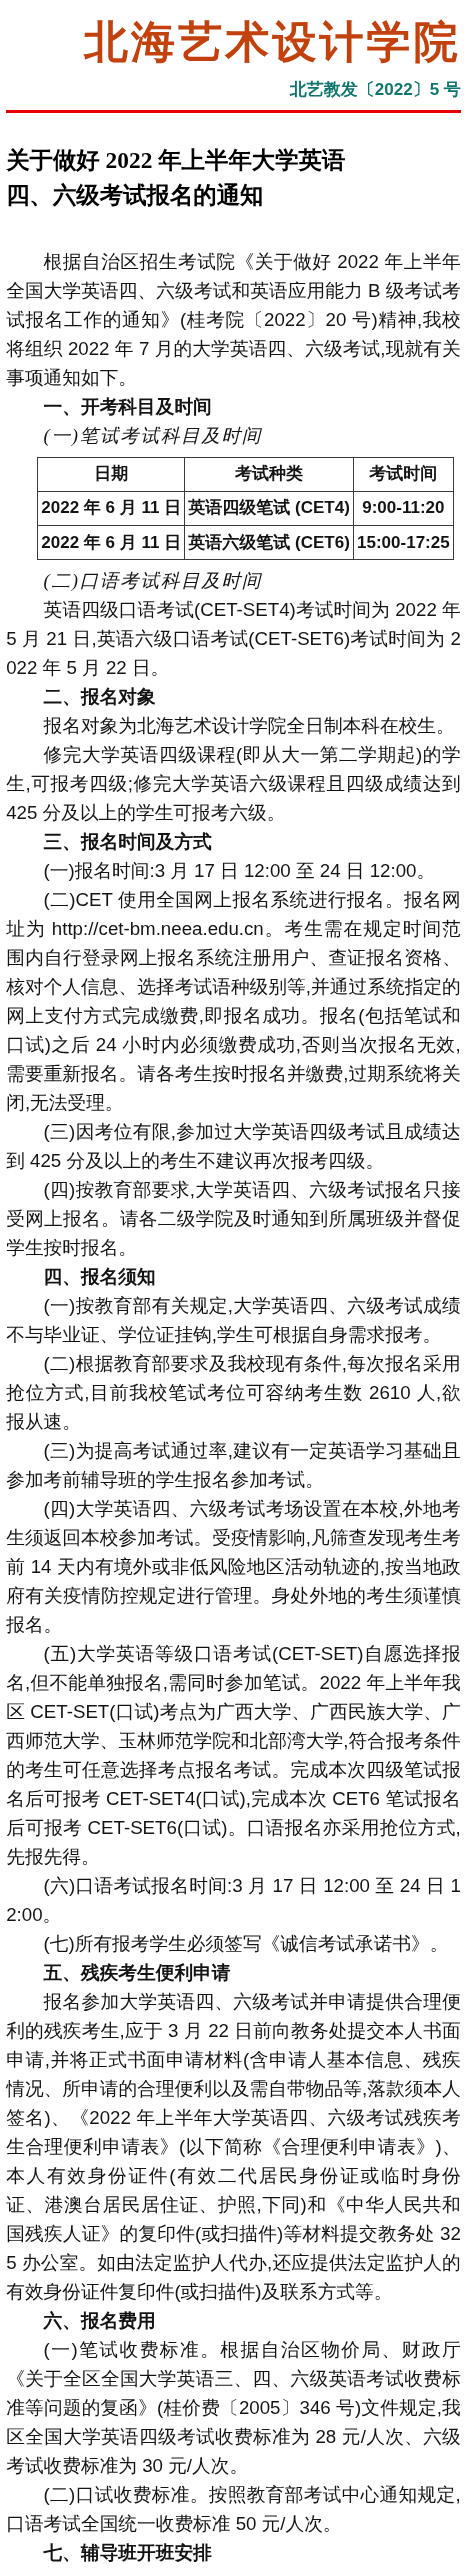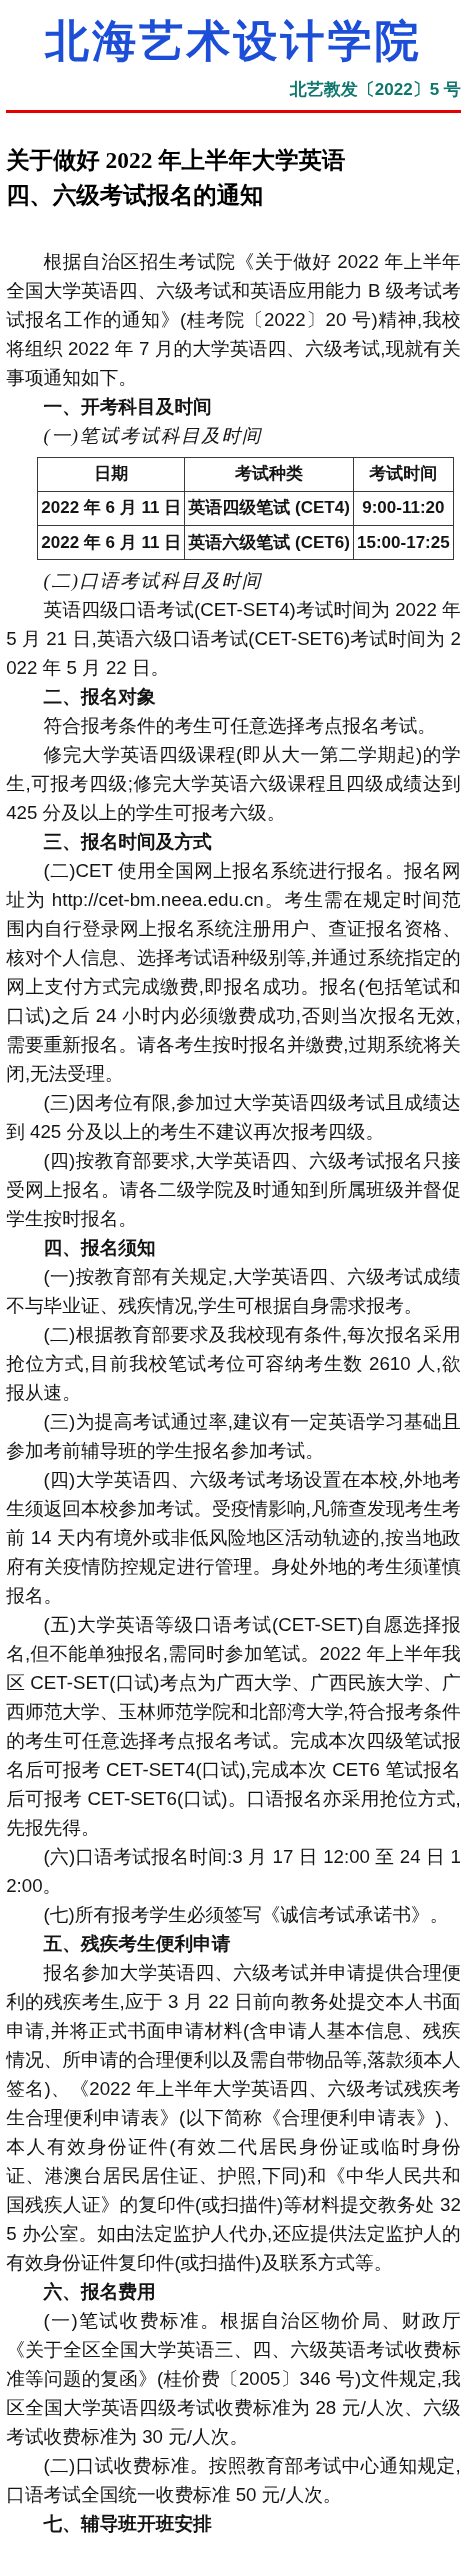--- a/index.html
+++ b/index.html
@@ -3,23 +3,23 @@
 <meta charset="utf-8">
 <style>
   html,body { margin:0; padding:0; background:#ffffff; }
   .page {
     width:467px; min-height:2576px; box-sizing:border-box;
     padding:9.3px 6.2px 23.4px 6.2px; background:#ffffff;
     font-family:"Liberation Sans","DejaVu Sans",sans-serif;
     color:#141414; overflow:hidden;
   }
   .school-name {
-    font-family:Liberation Serif, serif;
-    font-weight:700; color:#1d4ed8; font-size:44px; line-height:56px;
-    text-align:center; letter-spacing:3.1px; margin:4.7px 0 7.8px 0;
+    font-family:Liberation Sans, sans-serif;
+    font-weight:700; color:#c2410c; font-size:44px; line-height:56px;
+    text-align:right; letter-spacing:3.1px; margin:4.7px 0 7.8px 0;
   }
   .doc-number {
     text-align:right; font-size:17px; font-weight:700; line-height:23.4px;
     margin:0 0 9.3px 0; color:#0f766e;
   }
   .red-line {
     border:none; border-top:3.1px solid #e60000; margin:0 0 30px 0;
   }
   .notice-title {
     font-family:"Liberation Serif","DejaVu Serif",serif;
@@ -99,30 +99,31 @@
           <td>英语六级笔试 (CET6)</td>
           <td>15:00-17:25</td>
         </tr>
       </tbody>
     </table>
 
     <p class="kai">(二)口语考试科目及时间</p>
     <p>英语四级口语考试(CET-SET4)考试时间为 2022 年 5 月 21 日,英语六级口语考试(CET-SET6)考试时间为 2022 年 5 月 22 日。</p>
 
     <p class="sec-heading">二、报名对象</p>
-    <p>符合报考条件的考生可任意选择考点报名考试。</p>
+    <p>报名对象为北海艺术设计学院全日制本科在校生。</p>
     <p>修完大学英语四级课程(即从大一第二学期起)的学生,可报考四级;修完大学英语六级课程且四级成绩达到 425 分及以上的学生可报考六级。</p>
 
     <p class="sec-heading">三、报名时间及方式</p>
+    <p>(一)报名时间:3 月 17 日 12:00 至 24 日 12:00。</p>
     <p>(二)CET 使用全国网上报名系统进行报名。报名网址为 http://cet-bm.neea.edu.cn。考生需在规定时间范围内自行登录网上报名系统注册用户、查证报名资格、核对个人信息、选择考试语种级别等,并通过系统指定的网上支付方式完成缴费,即报名成功。报名(包括笔试和口试)之后 24 小时内必须缴费成功,否则当次报名无效,需要重新报名。请各考生按时报名并缴费,过期系统将关闭,无法受理。</p>
     <p>(三)因考位有限,参加过大学英语四级考试且成绩达到 425 分及以上的考生不建议再次报考四级。</p>
     <p>(四)按教育部要求,大学英语四、六级考试报名只接受网上报名。请各二级学院及时通知到所属班级并督促学生按时报名。</p>
 
     <p class="sec-heading">四、报名须知</p>
-    <p>(一)按教育部有关规定,大学英语四、六级考试成绩不与毕业证、残疾情况,学生可根据自身需求报考。</p>
+    <p>(一)按教育部有关规定,大学英语四、六级考试成绩不与毕业证、学位证挂钩,学生可根据自身需求报考。</p>
     <p>(二)根据教育部要求及我校现有条件,每次报名采用抢位方式,目前我校笔试考位可容纳考生数 2610 人,欲报从速。</p>
     <p>(三)为提高考试通过率,建议有一定英语学习基础且参加考前辅导班的学生报名参加考试。</p>
     <p>(四)大学英语四、六级考试考场设置在本校,外地考生须返回本校参加考试。受疫情影响,凡筛查发现考生考前 14 天内有境外或非低风险地区活动轨迹的,按当地政府有关疫情防控规定进行管理。身处外地的考生须谨慎报名。</p>
     <p>(五)大学英语等级口语考试(CET-SET)自愿选择报名,但不能单独报名,需同时参加笔试。2022 年上半年我区 CET-SET(口试)考点为广西大学、广西民族大学、广西师范大学、玉林师范学院和北部湾大学,符合报考条件的考生可任意选择考点报名考试。完成本次四级笔试报名后可报考 CET-SET4(口试),完成本次 CET6 笔试报名后可报考 CET-SET6(口试)。口语报名亦采用抢位方式,先报先得。</p>
     <p>(六)口语考试报名时间:3 月 17 日 12:00 至 24 日 12:00。</p>
     <p>(七)所有报考学生必须签写《诚信考试承诺书》。</p>
 
     <p class="sec-heading">五、残疾考生便利申请</p>
     <p>报名参加大学英语四、六级考试并申请提供合理便利的残疾考生,应于 3 月 22 日前向教务处提交本人书面申请,并将正式书面申请材料(含申请人基本信息、残疾情况、所申请的合理便利以及需自带物品等,落款须本人签名)、《2022 年上半年大学英语四、六级考试残疾考生合理便利申请表》(以下简称《合理便利申请表》)、本人有效身份证件(有效二代居民身份证或临时身份证、港澳台居民居住证、护照,下同)和《中华人民共和国残疾人证》的复印件(或扫描件)等材料提交教务处 325 办公室。如由法定监护人代办,还应提供法定监护人的有效身份证件复印件(或扫描件)及联系方式等。</p>
 

